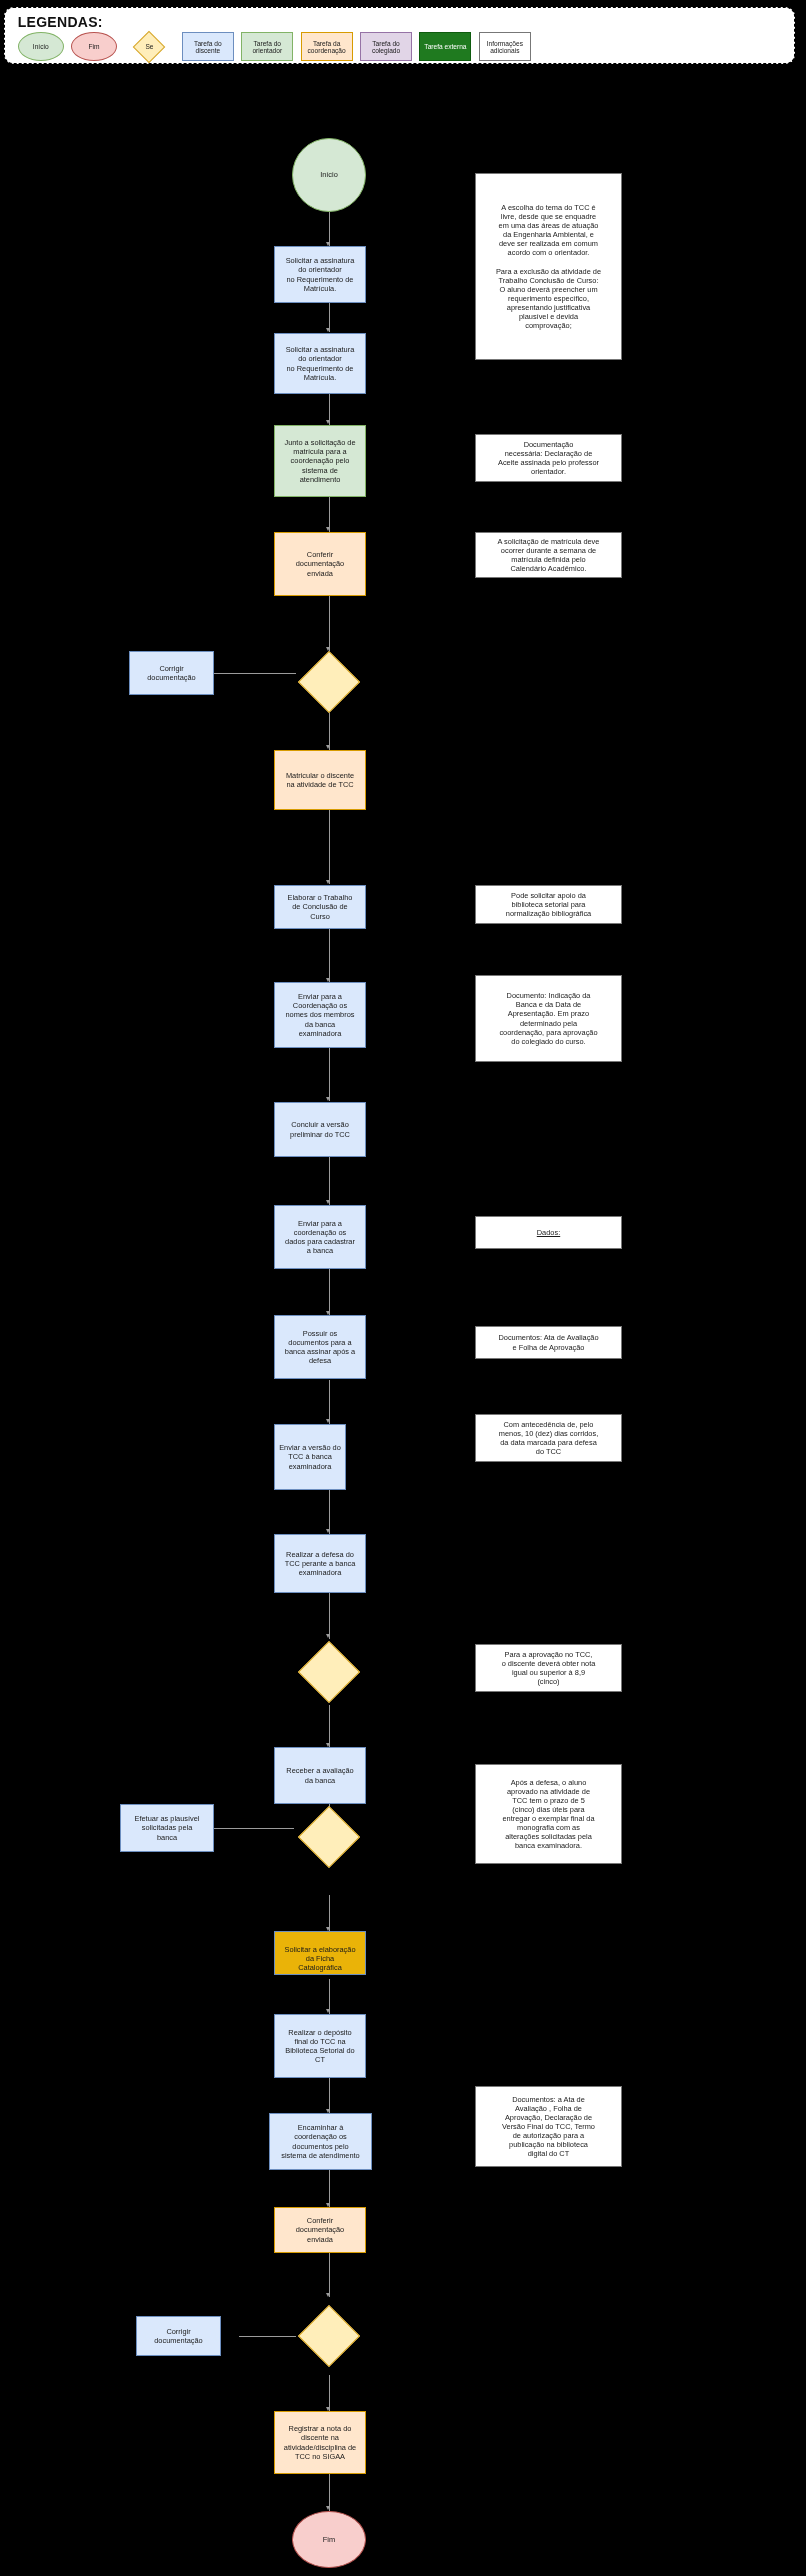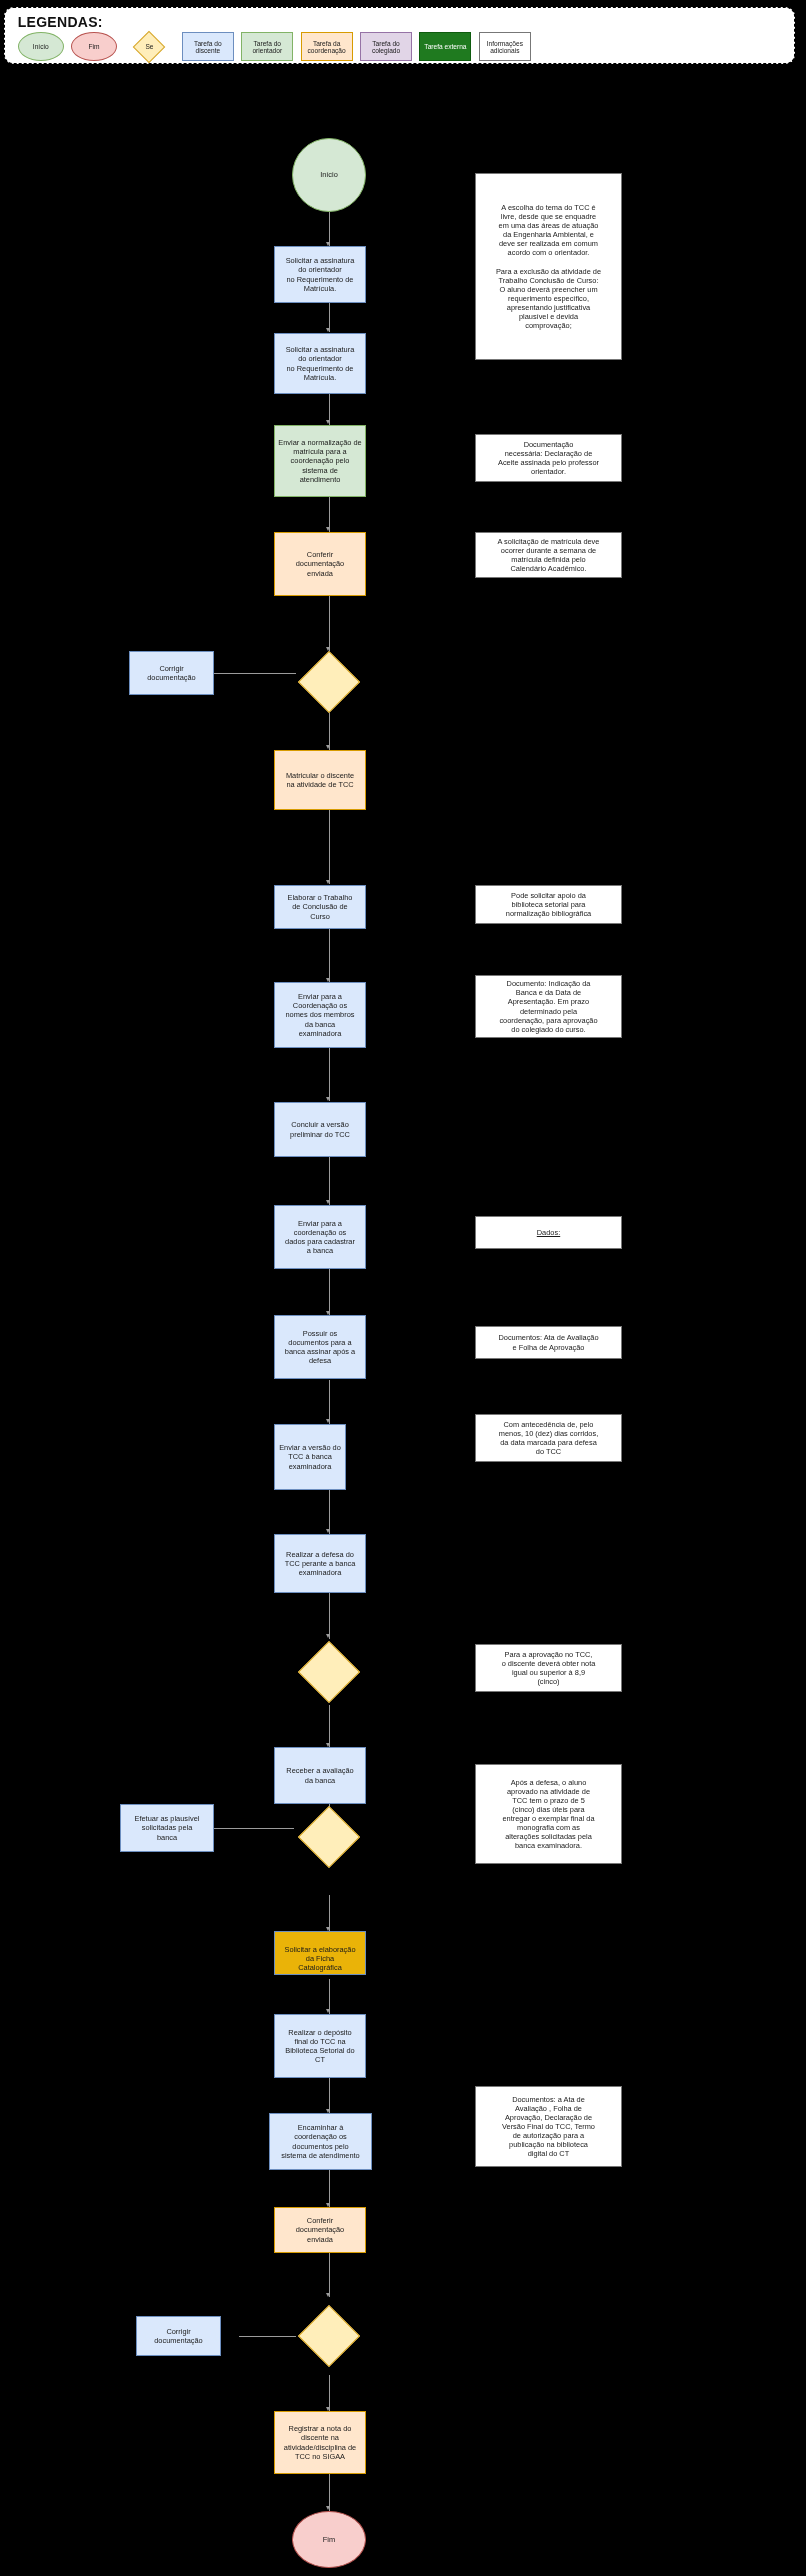--- a/index.html
+++ b/index.html
@@ -191,21 +191,21 @@
   </div>
 
   <div class="node proc" style="left:274px;top:333px;width:92px;height:61px;background:#dae8fc;border-color:#6c8ebf;">
     <span>Solicitar a assinatura
 do orientador
 no Requerimento de
 Matrícula.</span>
   </div>
 
   <div class="node proc" style="left:274px;top:425px;width:92px;height:72px;background:#d5e8d4;border-color:#82b366;">
-    <span>Enviar a normalização de
+    <span>Junto a solicitação de
 matrícula para a
 coordenação pelo
 sistema de
 atendimento</span>
   </div>
 
   <div class="node note" style="left:475px;top:434px;width:147px;height:48px;">
     <span>Documentação
 necessária: Declaração de
 Aceite assinada pelo professor
@@ -253,21 +253,21 @@
   </div>
 
   <div class="node proc" style="left:274px;top:982px;width:92px;height:66px;background:#dae8fc;border-color:#6c8ebf;">
     <span>Enviar para a
 Coordenação os
 nomes dos membros
 da banca
 examinadora</span>
   </div>
 
-  <div class="node note" style="left:475px;top:975px;width:147px;height:63px;text-align:center;">
+  <div class="node note" style="left:475px;top:975px;width:147px;height:87px;text-align:center;">
     <span>Documento: Indicação da
 Banca e da Data de
 Apresentação. Em prazo
 determinado pela
 coordenação, para aprovação
 do colegiado do curso.</span>
   </div>
 
   <div class="node proc" style="left:274px;top:1102px;width:92px;height:55px;background:#dae8fc;border-color:#6c8ebf;">
     <span>Concluir a versão

